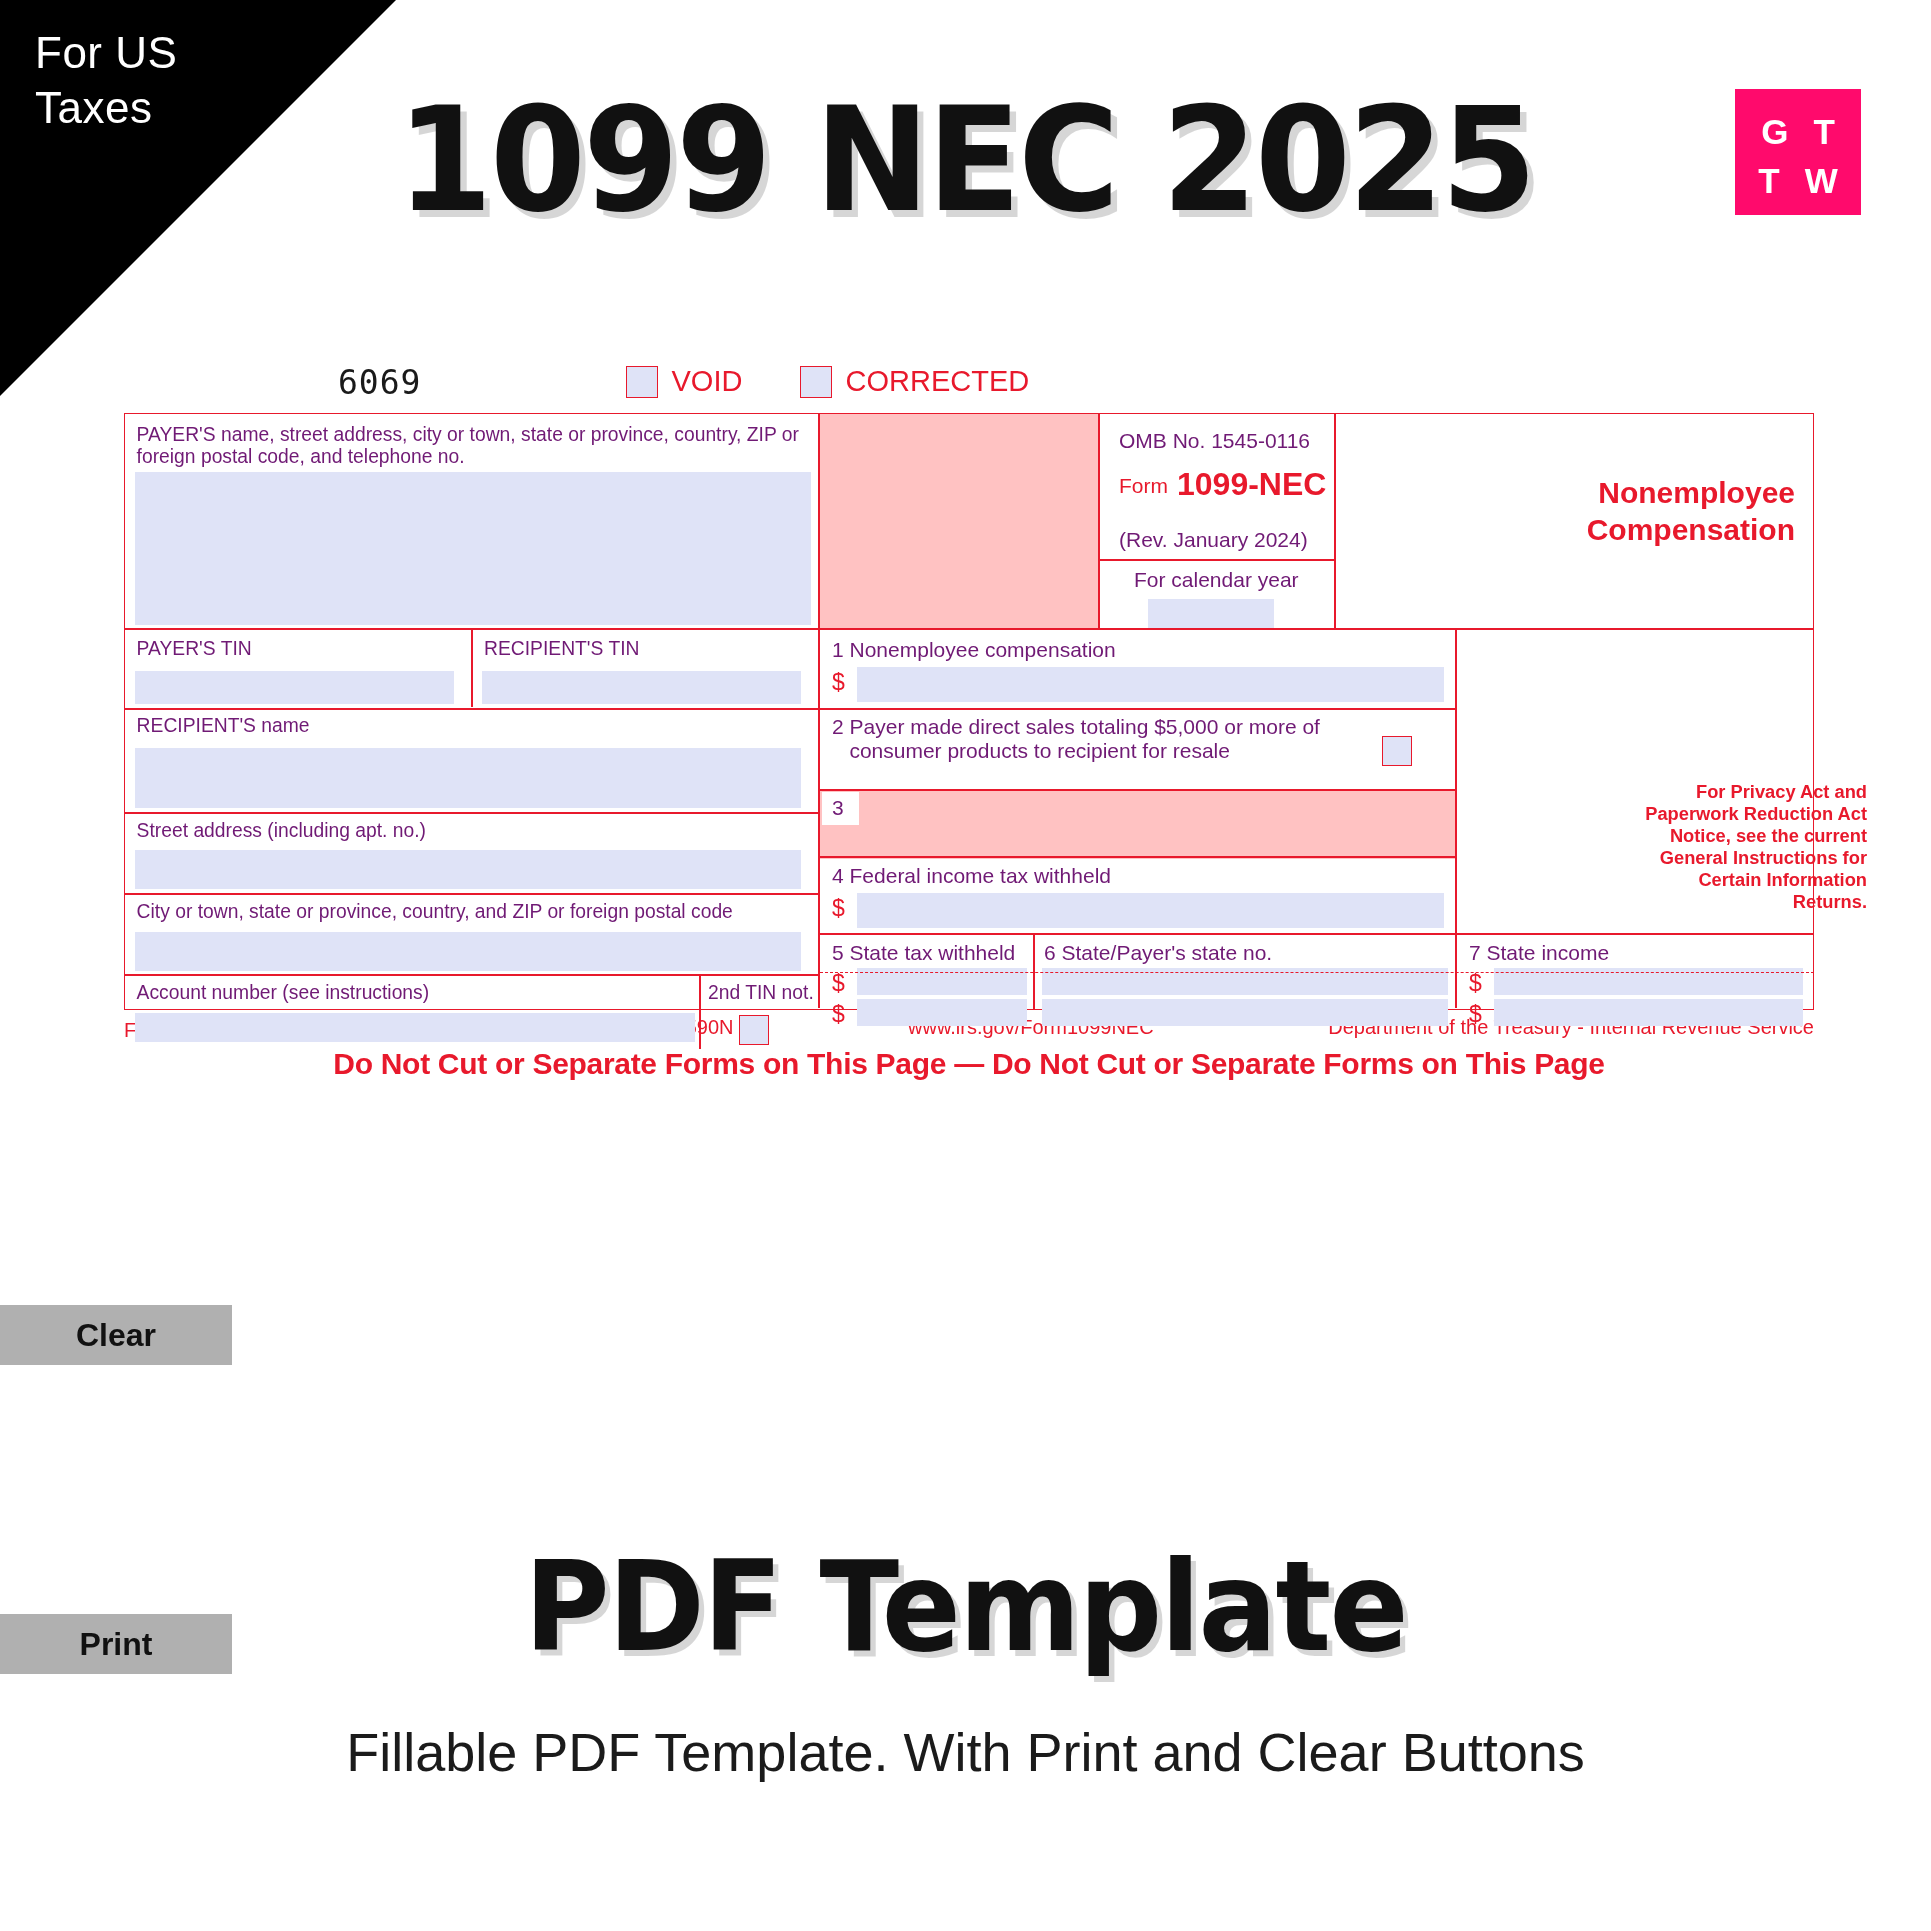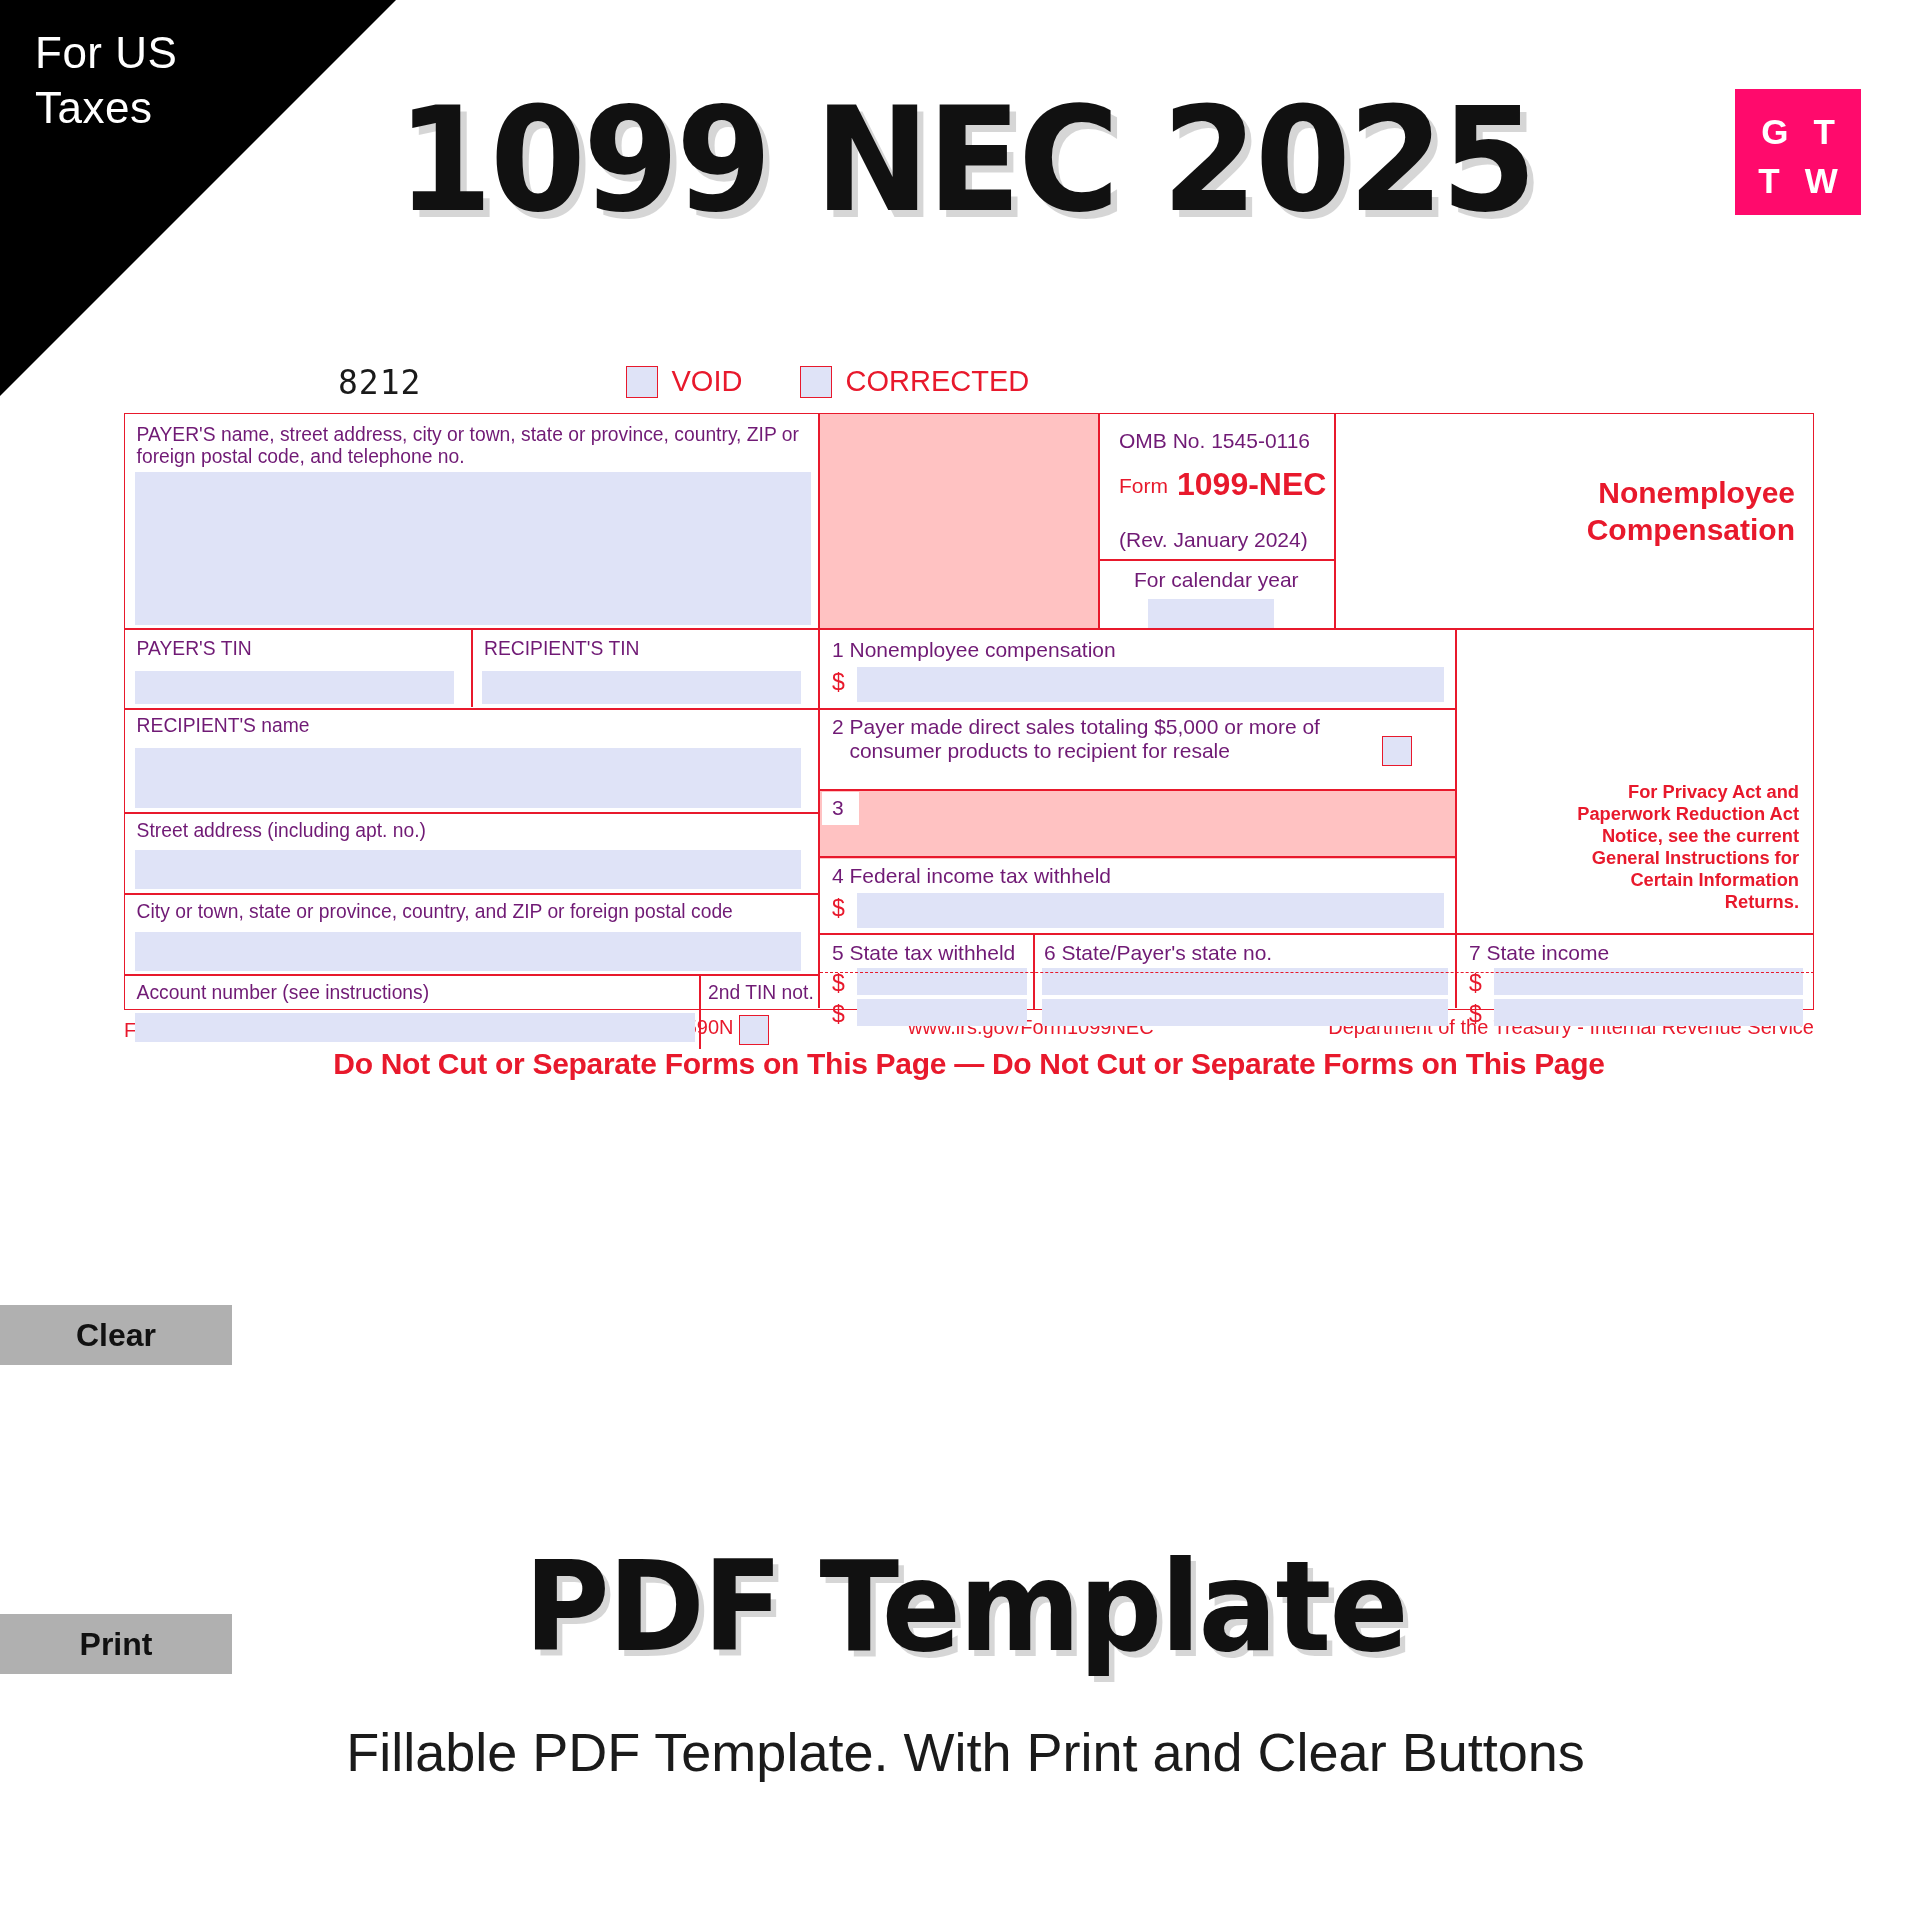--- a/index.html
+++ b/index.html
@@ -229,21 +229,21 @@
   </div>
   <div class="row two">
     <span>T</span>
     <span>W</span>
   </div>
 </div>
 
 <div class="form-area">
 
   <div class="void-row">
-    <div class="form-id">8212</div>
+    <div class="form-id">6069</div>
     <div class="cb-label void-box">
       <span class="cb"></span>
       <span>VOID</span>
     </div>
     <div class="cb-label corrected-box">
       <span class="cb"></span>
       <span>CORRECTED</span>
     </div>
   </div>
 
@@ -335,21 +335,21 @@
     <div class="fld input" style="left:1369px; top:554px; width:309px; height:27px;"></div>
 
     <div class="fld" style="left:695px; top:558px; width:994px; height:1px; border-top:1px dashed #e8192c;"></div>
 
     <div class="fld dollar" style="left:707px; top:587px;">$</div>
     <div class="fld input" style="left:732px; top:585px; width:170px; height:27px;"></div>
     <div class="fld input" style="left:917px; top:585px; width:406px; height:27px;"></div>
     <div class="fld dollar" style="left:1344px; top:587px;">$</div>
     <div class="fld input" style="left:1369px; top:585px; width:309px; height:27px;"></div>
 
-    <div class="fld copy-small" style="left:1342px; top:367px; width:332px;text-align:right;">
+    <div class="fld copy-small" style="left:1410px; top:367px; width:332px;text-align:right;">
       <div>For Privacy Act and</div>
       <div>Paperwork Reduction Act</div>
       <div>Notice, see the current</div>
       <div>General Instructions for</div>
       <div>Certain Information</div>
       <div>Returns.</div>
     </div>
   </div>
 
   <div class="footer-line">

